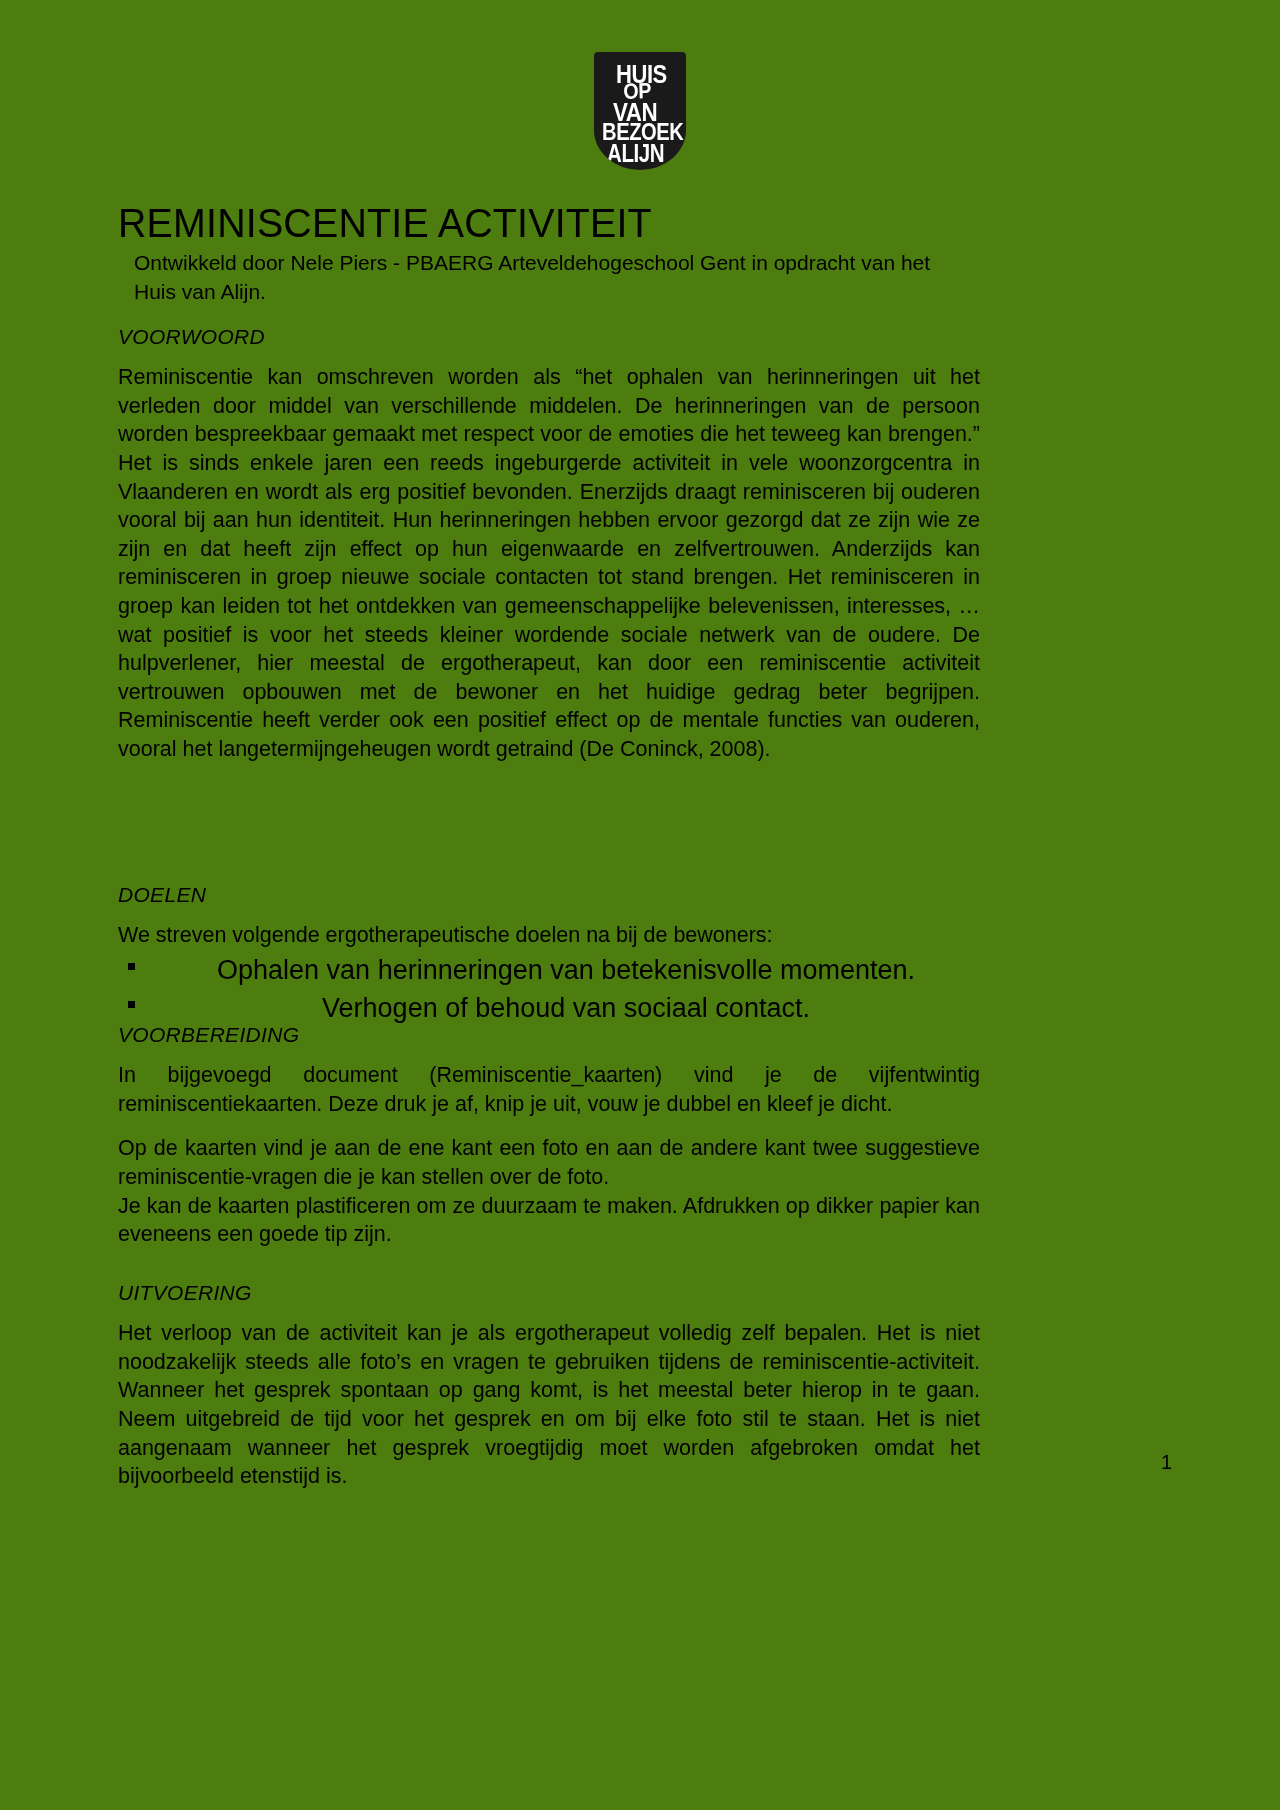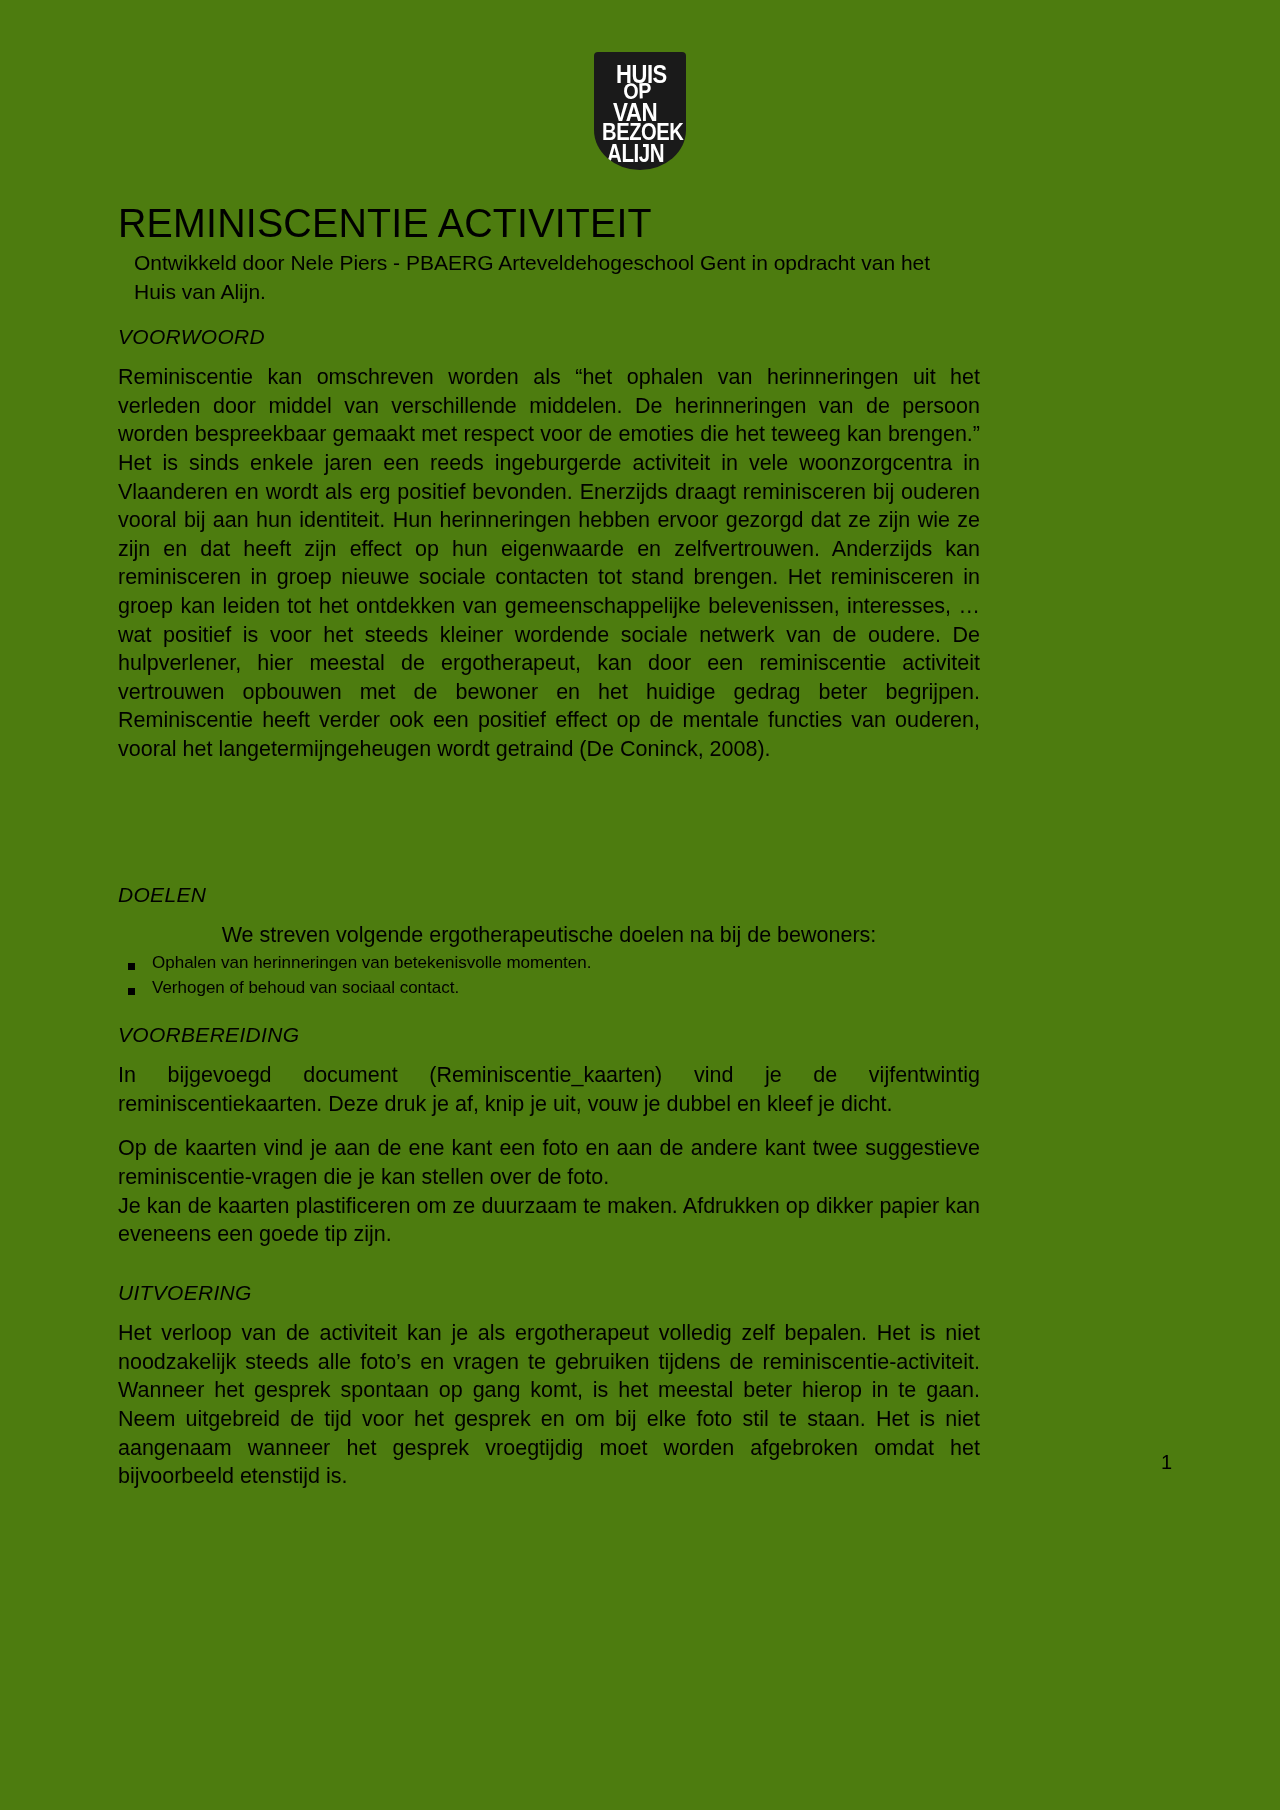--- a/index.html
+++ b/index.html
@@ -98,25 +98,26 @@
   }
   p.body.last { margin-bottom: 0; }
   p.body .it { }
 
   ul.bullets {
     list-style: none;
     margin: 0;
     padding: 0;
   }
   ul.bullets li {
-    font-size: 17px;
+    font-size: 27px;
     line-height: 1.35;
     position: relative;
     padding-left: 34px;
     margin: 0 0 2px 0;
+    text-align: center;
   }
   ul.bullets li .sq {
     position: absolute;
     left: 10px;
     top: 11px;
     width: 7px;
     height: 7px;
     background: #000;
   }
 
@@ -148,21 +149,21 @@
     <p class="subtitle">Ontwikkeld door Nele Piers - PBAERG Arteveldehogeschool Gent in opdracht van het Huis van Alijn.</p>
   </div>
 
   <div class="section" style="top:324px;">
     <div class="heading">VOORWOORD</div>
     <p class="body last"><span>Reminiscentie kan omschreven worden als </span><span class="it">“het ophalen van herinneringen uit het verleden door middel van verschillende middelen. De herinneringen van de persoon worden bespreekbaar gemaakt met respect voor de emoties die het teweeg kan brengen.”</span><span> Het is sinds enkele jaren een reeds ingeburgerde activiteit in vele woonzorgcentra in Vlaanderen en wordt als erg positief bevonden. Enerzijds draagt reminisceren bij ouderen vooral bij aan hun identiteit. Hun herinneringen hebben ervoor gezorgd dat ze zijn wie ze zijn en dat heeft zijn effect op hun eigenwaarde en zelfvertrouwen. Anderzijds kan reminisceren in groep nieuwe sociale contacten tot stand brengen. Het reminisceren in groep kan leiden tot het ontdekken van gemeenschappelijke belevenissen, interesses, … wat positief is voor het steeds kleiner wordende sociale netwerk van de oudere. De hulpverlener, hier meestal de ergotherapeut, kan door een reminiscentie activiteit vertrouwen opbouwen met de bewoner en het huidige gedrag beter begrijpen. Reminiscentie heeft verder ook een positief effect op de mentale functies van ouderen, vooral het langetermijngeheugen wordt getraind (De Coninck, 2008).</span></p>
   </div>
 
   <div class="section" style="top:882px;">
     <div class="heading">DOELEN</div>
-    <p class="body" style="margin-bottom:2px;text-align:center;">We streven volgende ergotherapeutische doelen na bij de bewoners:</p>
+    <p class="body" style="margin-bottom:2px;text-align:left;">We streven volgende ergotherapeutische doelen na bij de bewoners:</p>
     <ul class="bullets">
       <li><span class="sq"></span><span>Ophalen van herinneringen van betekenisvolle momenten.</span></li>
       <li><span class="sq"></span><span>Verhogen of behoud van sociaal contact.</span></li>
     </ul>
   </div>
 
   <div class="section" style="top:1022px;">
     <div class="heading">VOORBEREIDING</div>
     <p class="body"><span>In bijgevoegd document (</span><span class="it">Reminiscentie_kaarten)</span><span> vind je de vijfentwintig reminiscentiekaarten. Deze druk je af, knip je uit, vouw je dubbel en kleef je dicht.</span></p>
     <p class="body last">Op de kaarten vind je aan de ene kant een foto en aan de andere kant twee suggestieve reminiscentie-vragen die je kan stellen over de foto.</p>

